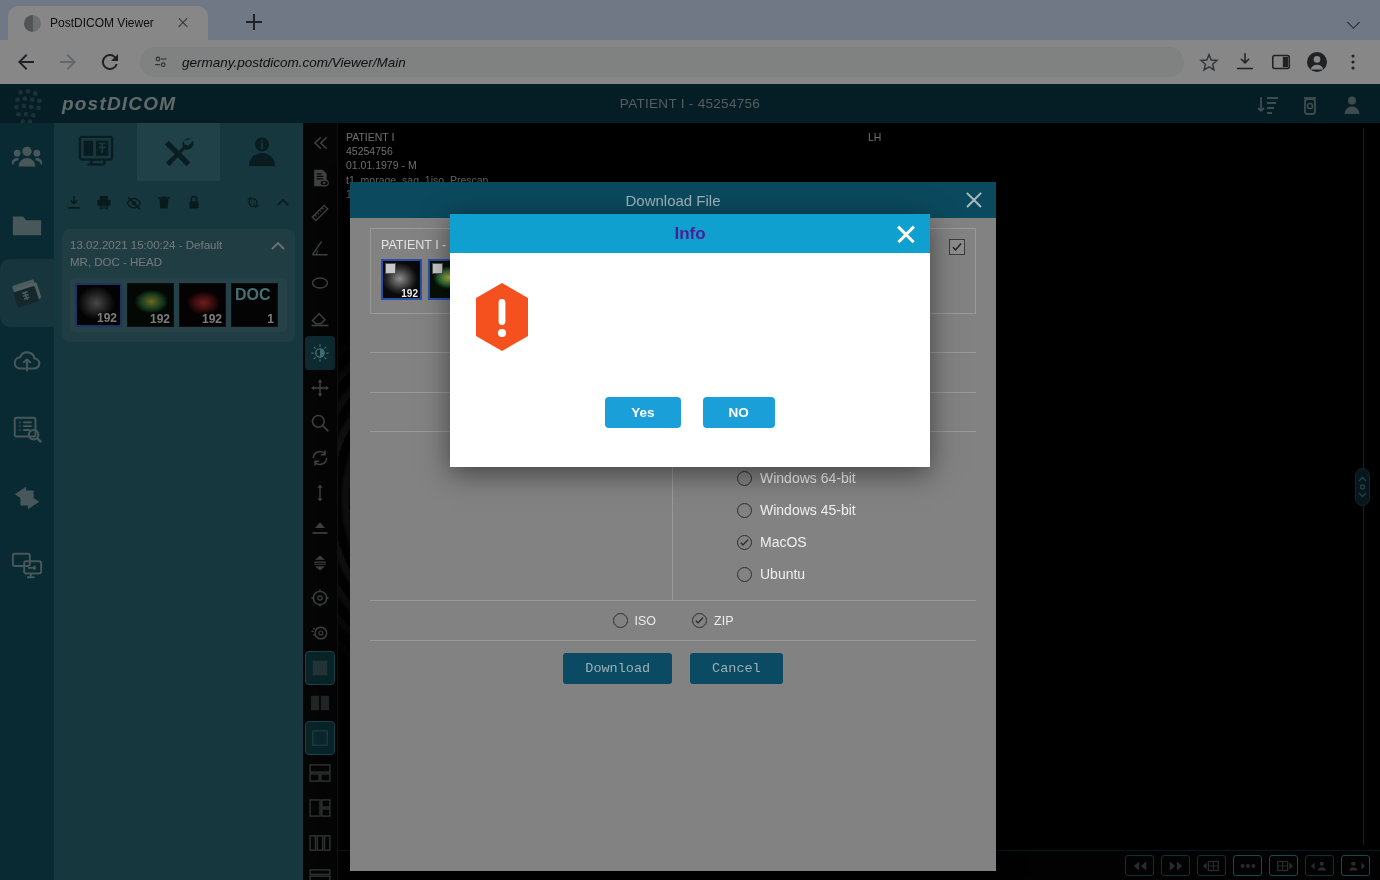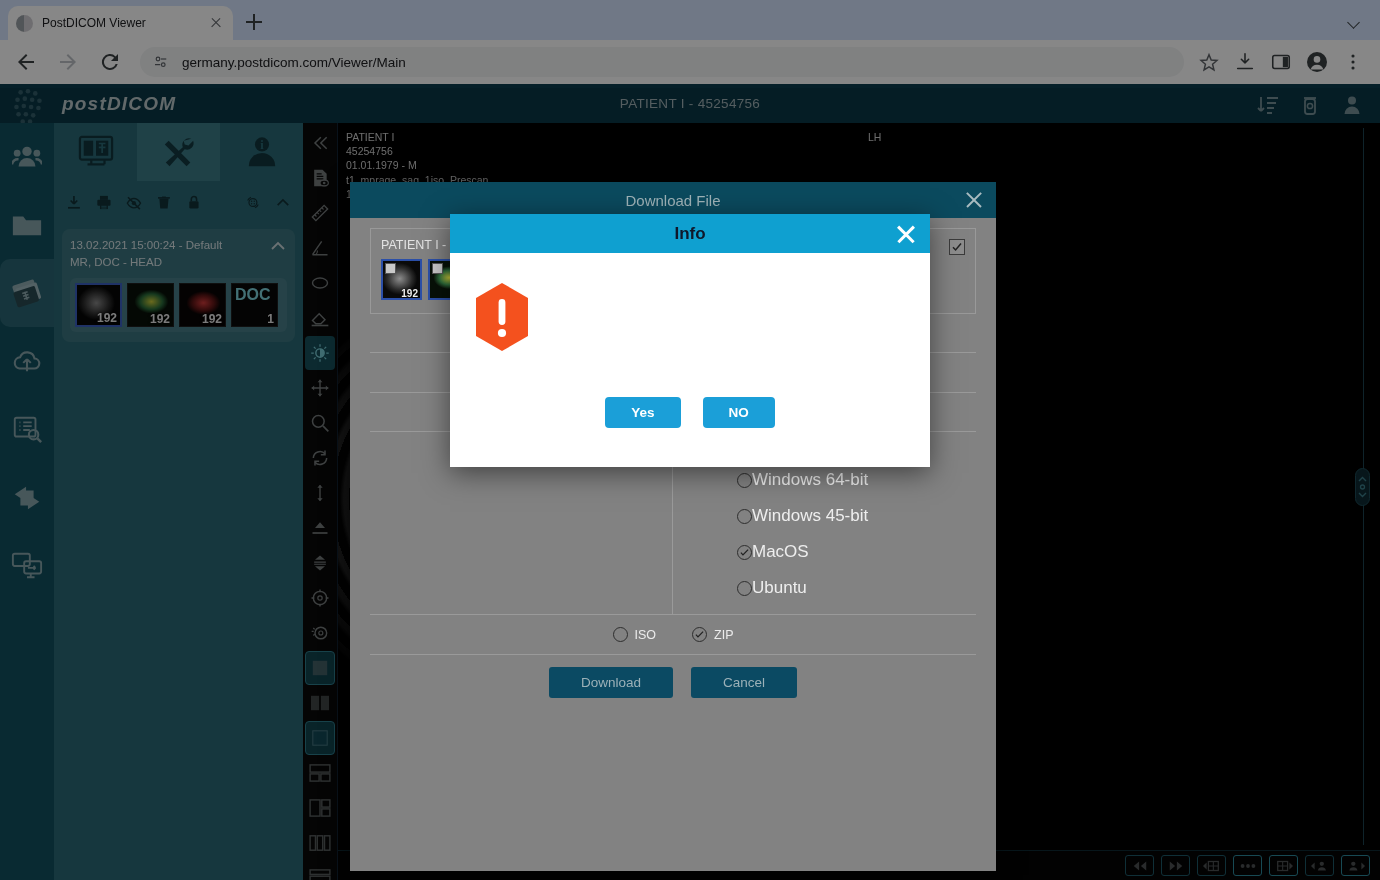--- a/index.html
+++ b/index.html
@@ -10,23 +10,23 @@
     background: #fff;
   }
   #app { position: relative; width: 1380px; height: 880px; }
 
   
   .browser-tabstrip {
     position: absolute; top: 0; left: 0; width: 1380px; height: 40px;
     background: #d3e3fd;
   }
   .tab {
-    position: absolute; left: 8px; top: 6px; width: 225px; height: 34px;
+    position: absolute; left: 8px; top: 6px; width: 200px; height: 34px;
     background: #fff; border-radius: 10px 10px 0 0;
-    display: flex; align-items: center; padding: 0 8px;
+    display: flex; align-items: center; padding: 0 16px;
   }
   .tab-favicon {
     width: 17px; height: 17px; border-radius: 50%;
     background: linear-gradient(90deg,#9aa0a6 0 50%, #d0cfd4 50% 100%);
     flex: 0 0 auto; margin-right: 9px;
   }
   .tab-title {
     font-size: 12px; color: #202124; white-space: nowrap;
     overflow: hidden; text-overflow: ellipsis; flex: 1 1 auto;
   }
@@ -54,21 +54,21 @@
     cursor: pointer;
   }
   .tab-list-btn::after {
     content: ""; position: absolute; left: 5px; top: 8px;
     width: 8px; height: 8px; border-right: 1.6px solid #3c4043;
     border-bottom: 1.6px solid #3c4043; transform: rotate(45deg);
   }
 
   .browser-toolbar {
     position: absolute; top: 40px; left: 0; width: 1380px; height: 44px;
-    background: #fff; display: flex; align-items: center;
+    background: #fff; display: flex; align-items: center; font-style: italic;
   }
   .nav-btn {
     width: 32px; height: 32px; margin-left: 10px; position: relative;
     flex: 0 0 auto; cursor: pointer;
   }
   .nav-btn svg { position: absolute; left: 4px; top: 4px; }
   .omnibox {
     flex: 1 1 auto; height: 30px; background: #f1f3f4; border-radius: 15px;
     margin: 0 10px 0 14px; display: flex; align-items: center; padding: 0 12px;
     cursor: text;
@@ -305,42 +305,42 @@
   }
   .cbx .tick { display: none; }
   .cbx.on .tick { display: block; }
   .anon-row {
     display: flex; justify-content: center; gap: 34px; padding: 12px 0 12px 0;
   }
   .os-section { display: flex; min-height: 168px; }
   .os-left { flex: 0 0 50%; border-right: 1px solid #9a9a9a; }
   .os-right { flex: 1 1 auto; padding: 12px 0 0 8px; }
   .os-prompt { font-size: 12.5px; color: #0e4c63; margin-bottom: 12px; text-align:center;}
-  .os-opt { display: flex; align-items: center; font-size: 17px;
+  .os-opt { display: flex; align-items: center; gap: 8px; font-size: 14px;
             color: #eee; margin: 0 0 16px 56px; cursor: pointer; }
   .arch-row { display: flex; justify-content: center; gap: 36px; padding: 12px 0; }
   .dl-actions {
     display: flex; justify-content: center; gap: 18px; padding: 12px 0 14px 0;
   }
   .btn-primary {
     background: #0b4a63; color: #9cb1b8; border: none; font-size: 13.5px;
-    padding: 8px 32px; border-radius: 3px; cursor: pointer;
-    font-family: Liberation Sans, sans-serif;
+    padding: 8px 22px; border-radius: 3px; cursor: pointer;
+    font-family: Liberation Mono, monospace;
   }
 
   
   .info-modal {
     position: absolute; left: 450px; top: 214px; width: 480px; height: 253px;
     background: #fff; box-shadow: 0 6px 26px rgba(0,0,0,.5);
   }
   .info-title {
     height: 39px; background: #0fa0d0; position: relative;
     display: flex; align-items: center; justify-content: center;
   }
-  .info-title-text { font-size: 17px; color: #0f172a; font-weight: 700; }
+  .info-title-text { font-size: 17px; color: #4c1d95; font-weight: 700; }
   .info-close {
     position: absolute; right: 12px; top: 8px; width: 24px; height: 24px;
     cursor: pointer;
   }
   .info-close::before, .info-close::after {
     content: ""; position: absolute; left: 1px; top: 11px; width: 22px;
     height: 2.6px; background: #fff;
   }
   .info-close::before { transform: rotate(45deg); }
   .info-close::after  { transform: rotate(-45deg); }

